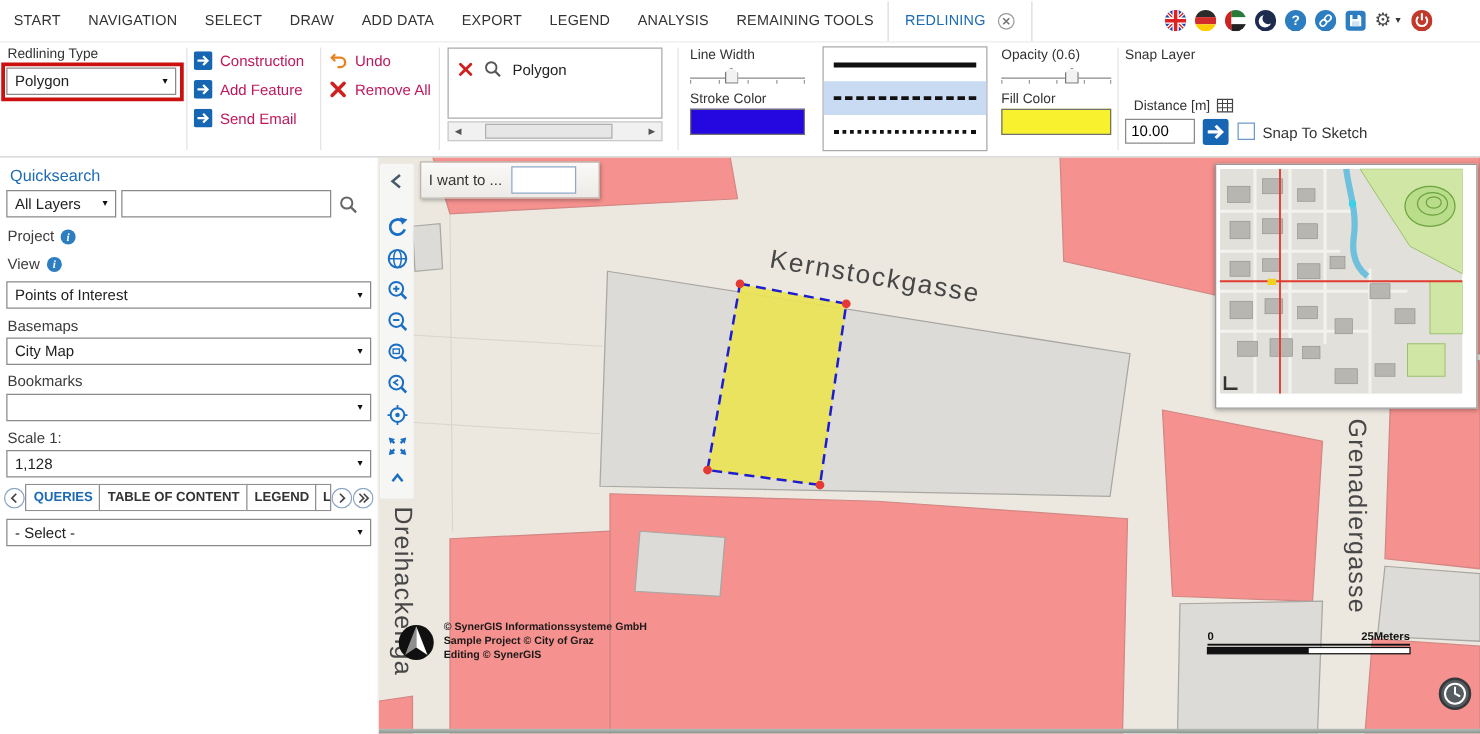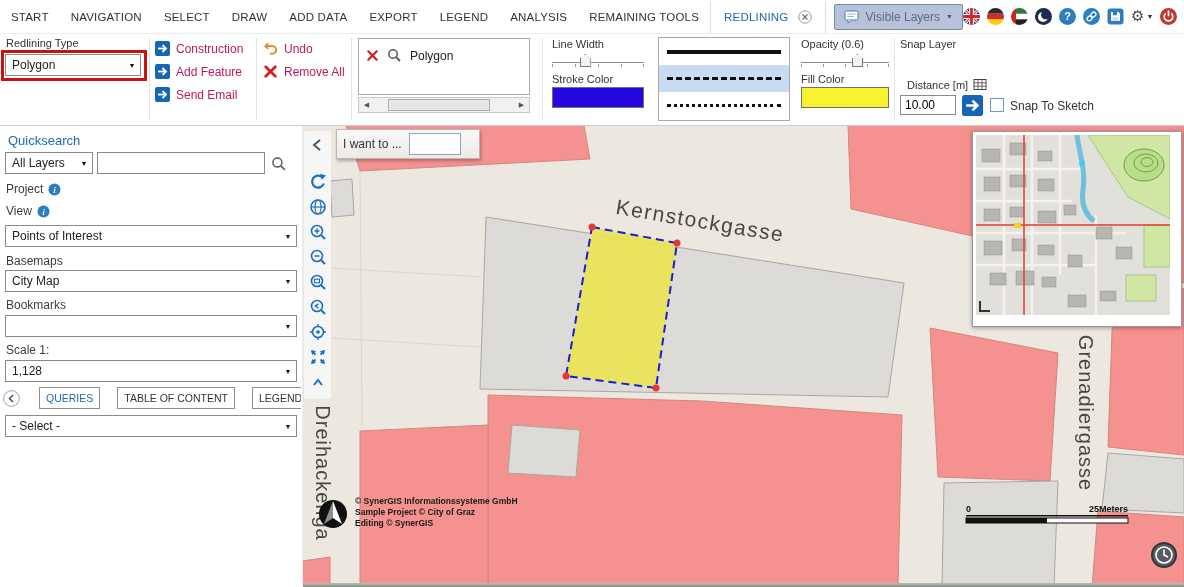--- a/index.html
+++ b/index.html
@@ -45,21 +45,21 @@
   .lsline{width:100%;}
   .chk{position:absolute;width:14px;height:14px;background:#fdfdfd;border:1px solid #6b99c9;box-sizing:border-box;}
   .snapbtn{position:absolute;width:21px;height:21px;}
   .rinput{position:absolute;border:1px solid #8a8a8a;font-size:12px;padding:0 4px;box-sizing:border-box;font-family:"Liberation Sans",sans-serif;}
 
   
   #sidebar{position:absolute;top:125px;left:0;width:302px;height:462px;background:#fff;border-right:1px solid #ebebeb;z-index:10;}
   .slbl{position:absolute;font-size:12px;color:#3c3c3c;white-space:nowrap;display:flex;align-items:center;gap:5px;}
   .qslink{position:absolute;font-size:13px;color:#1d6ab5;}
   .sinput{position:absolute;border:1px solid #8a8a8a;box-sizing:border-box;font-size:12px;padding:0 4px;font-family:"Liberation Sans",sans-serif;}
-  .tabsrow{position:absolute;left:3px;top:262px;display:flex;align-items:center;gap:19px;width:298px;overflow:hidden;}
+  .tabsrow{position:absolute;left:3px;top:262px;display:flex;align-items:center;gap:0;width:298px;overflow:hidden;font-weight:bold;}
   .ptab{height:22px;display:flex;align-items:center;border:1px solid #8f8f8f;background:#fff;padding:0 6px;font-size:10.5px;color:#333;box-sizing:border-box;white-space:nowrap;}
   .ptab.active{color:#1d6ab5;}
   .ptab.clip{width:13px;overflow:hidden;padding:0 0 0 5px;}
   .navcirc{width:17px;height:17px;flex:none;}
 
   
   #map{position:absolute;top:125px;left:302px;width:882px;height:462px;overflow:hidden;background:#ece8e0;}
   #mapsvg{position:absolute;left:0;top:0;}
   #mapsvg text{font-family:"Liberation Sans",sans-serif;}
   #maptools{position:absolute;left:2px;top:6px;width:27px;background:rgba(246,246,246,.93);display:flex;flex-direction:column;align-items:center;padding:3px 0 6px;gap:3px;border-radius:2px;z-index:6;}
@@ -85,29 +85,20 @@
     <div class="mtab">EXPORT</div>
     <div class="mtab">LEGEND</div>
     <div class="mtab">ANALYSIS</div>
     <div class="mtab">REMAINING TOOLS</div>
     <div class="mtab active">
       <span>REDLINING</span>
       <svg width="14" height="14" viewBox="0 0 14 14">
           <circle cx="7" cy="7" r="6.2" fill="#fff" stroke="#9a9a9a"></circle>
           <path d="M4.6 4.6 l4.8 4.8 M9.4 4.6 l-4.8 4.8" stroke="#777" stroke-width="1.4"></path>
         </svg>
-    </div>
-    <div class="vl-btn">
-      <svg width="16" height="14" viewBox="0 0 16 14">
-          <rect x="1" y="1" width="13" height="9" rx="1.5" fill="#fff" stroke="#4a7ab8"></rect>
-          <path d="M4 10 L4 13 L7.5 10" fill="#fff" stroke="#4a7ab8"></path>
-          <path d="M3.5 4 h8 M3.5 6.5 h6" stroke="#9ab4d8"></path>
-        </svg>
-      <span>Visible Layers</span>
-      <span class="vl-caret">▼</span>
     </div>
     <div class="menu-icons">
       <svg class="cicon" viewBox="0 0 17 17">
           <defs>
             <clipPath id="ck">
               <circle cx="8.5" cy="8.5" r="8.5"></circle>
             </clipPath>
           </defs>
           <g clip-path="url(#ck)">
             <rect width="17" height="17" fill="#27429c"></rect>

